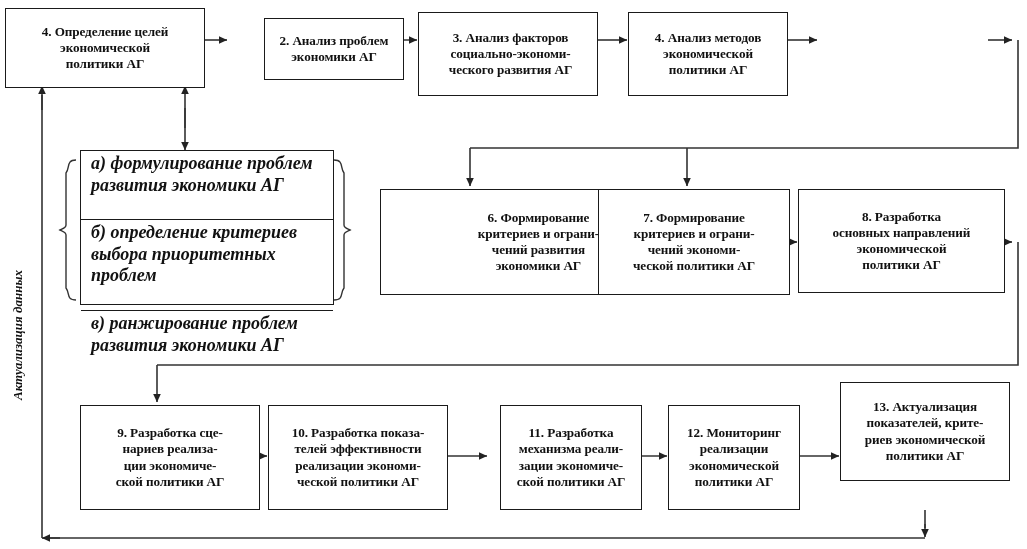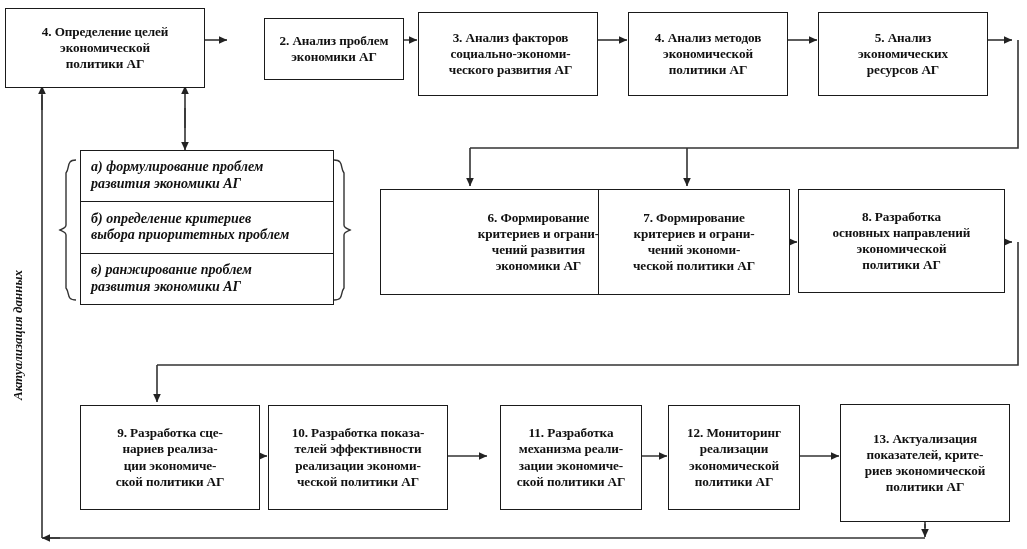--- a/index.html
+++ b/index.html
@@ -55,24 +55,25 @@
   .sub-item {
     flex: 1 1 0;
     box-sizing: border-box;
     display: flex;
     align-items: center;
     justify-content: flex-start;
     padding: 2px 8px 2px 10px;
   }
   .sub-item + .sub-item {
     border-top: 1.5px solid #1a1a1a;
+    margin-top: 21px;
   }
   .sub-text {
     font-family: "Liberation Serif", "DejaVu Serif", serif;
-    font-size: 14px;
+    font-size: 18px;
     font-style: italic;
     font-weight: 700;
     line-height: 1.2;
     color: #111111;
     white-space: pre-line;
     text-align: left;
   }
   .vlabel {
     position: absolute;
     left: 10px;
@@ -162,25 +163,20 @@
 социально-экономи-
 ческого развития АГ</span>
   </div>
 
   <div class="node-box" style="left:628px; top:12px; width:160px; height:84px;">
     <span class="node-text">4. Анализ методов
 экономической
 политики АГ</span>
   </div>
 
-  <div class="node-box" style="left:818px; top:12px; width:170px; height:84px;">
-    <span class="node-text">5. Анализ
-экономических
-ресурсов АГ</span>
-  </div>
 
   <div class="node-box" style="left:380px; top:189px; width:224px; height:106px;justify-content:flex-end;">
     <span class="node-text">6. Формирование
 критериев и ограни-
 чений развития
 экономики АГ</span>
   </div>
 
   <div class="node-box" style="left:598px; top:189px; width:192px; height:106px;">
     <span class="node-text">7. Формирование
@@ -217,21 +213,21 @@
 ской политики АГ</span>
   </div>
 
   <div class="node-box" style="left:668px; top:405px; width:132px; height:105px;">
     <span class="node-text">12. Мониторинг
 реализации
 экономической
 политики АГ</span>
   </div>
 
-  <div class="node-box" style="left:840px; top:404px; width:170px; height:118px;">
+  <div class="node-box" style="left:840px; top:382px; width:170px; height:99px;">
     <span class="node-text">13. Актуализация
 показателей, крите-
 риев экономической
 политики АГ</span>
   </div>
 
   <div class="sub-group" style="left:80px; top:150px; width:254px; height:155px;">
     <div class="sub-item">
       <span class="sub-text">а) формулирование проблем
 развития экономики АГ</span>

